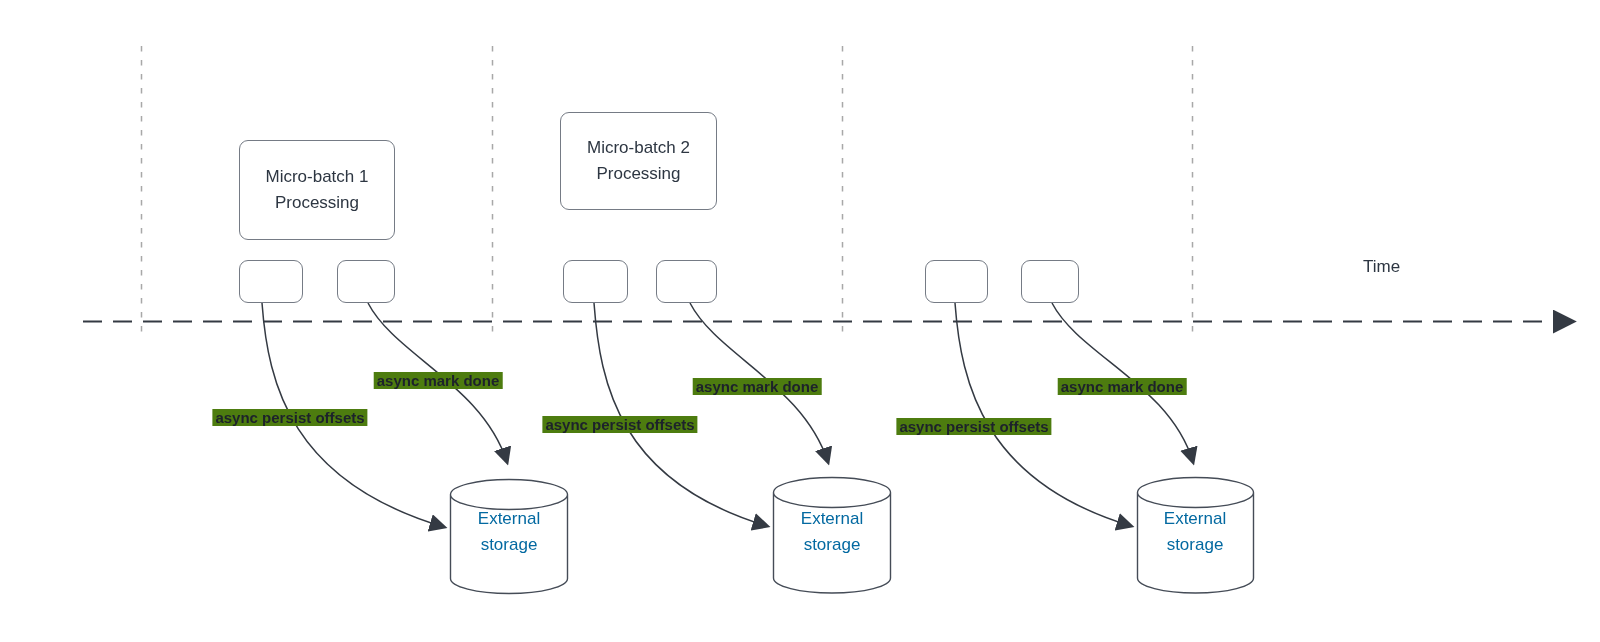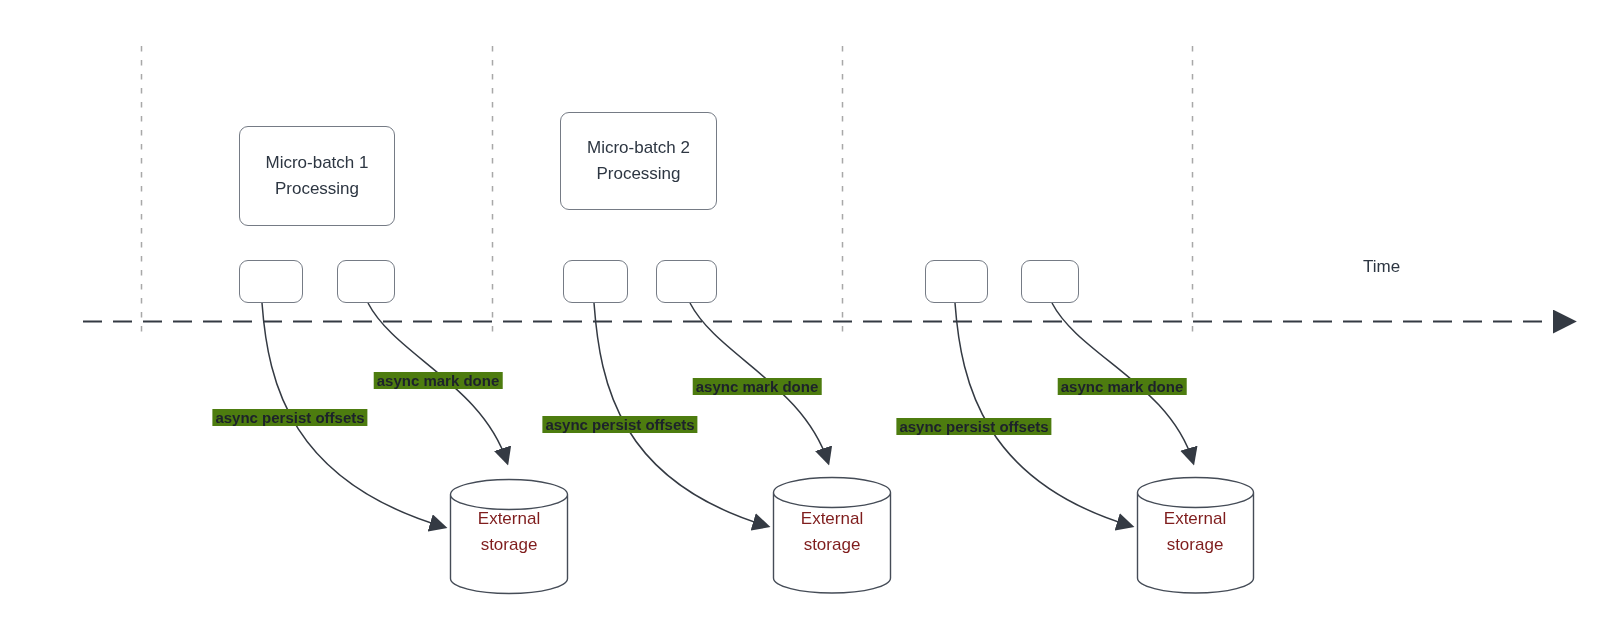--- a/index.html
+++ b/index.html
@@ -33,21 +33,21 @@
     background:#4d7c0f;
     padding:0 3px;
     white-space:nowrap;
   }
   .storage-label{
     position:absolute;
     transform:translateX(-50%);
     width:104px;
     text-align:center;
     font-size:17px;line-height:26px;
-    color:#7f1d1d;
+    color:#0369a1;
   }
   .time-label{
     position:absolute;
     font-size:17px;
     color:#2d3642;
   }
 </style>
 </head>
 <body>
 
@@ -78,21 +78,21 @@
     <g fill="none" stroke="#343a43" stroke-width="1.5" marker-end="url(#ah)">
       <path d="M262,303 C268,385 292,482 444,527"></path>
       <path d="M368,303 C395,355 482,385 507,462"></path>
       <path d="M594,303 C600,385 620,482 767,526"></path>
       <path d="M690,303 C717,355 803,385 828,462"></path>
       <path d="M955,303 C961,385 985,482 1131,526"></path>
       <path d="M1052,303 C1079,355 1170,385 1193,462"></path>
     </g>
   </svg>
 
-  <div class="node bigbox" style="left:239px;top:126px;width:156px;height:100px;">
+  <div class="node bigbox" style="left:239px;top:140px;width:156px;height:100px;">
     <span>Micro-batch 1 Processing</span>
   </div>
   <div class="node bigbox" style="left:560px;top:112px;width:157px;height:98px;">
     <span>Micro-batch 2 Processing</span>
   </div>
 
   <div class="node" style="left:239px;top:260px;width:64px;height:43px;"></div>
   <div class="node" style="left:337px;top:260px;width:58px;height:43px;"></div>
   <div class="node" style="left:563px;top:260px;width:65px;height:43px;"></div>
   <div class="node" style="left:656px;top:260px;width:61px;height:43px;"></div>

